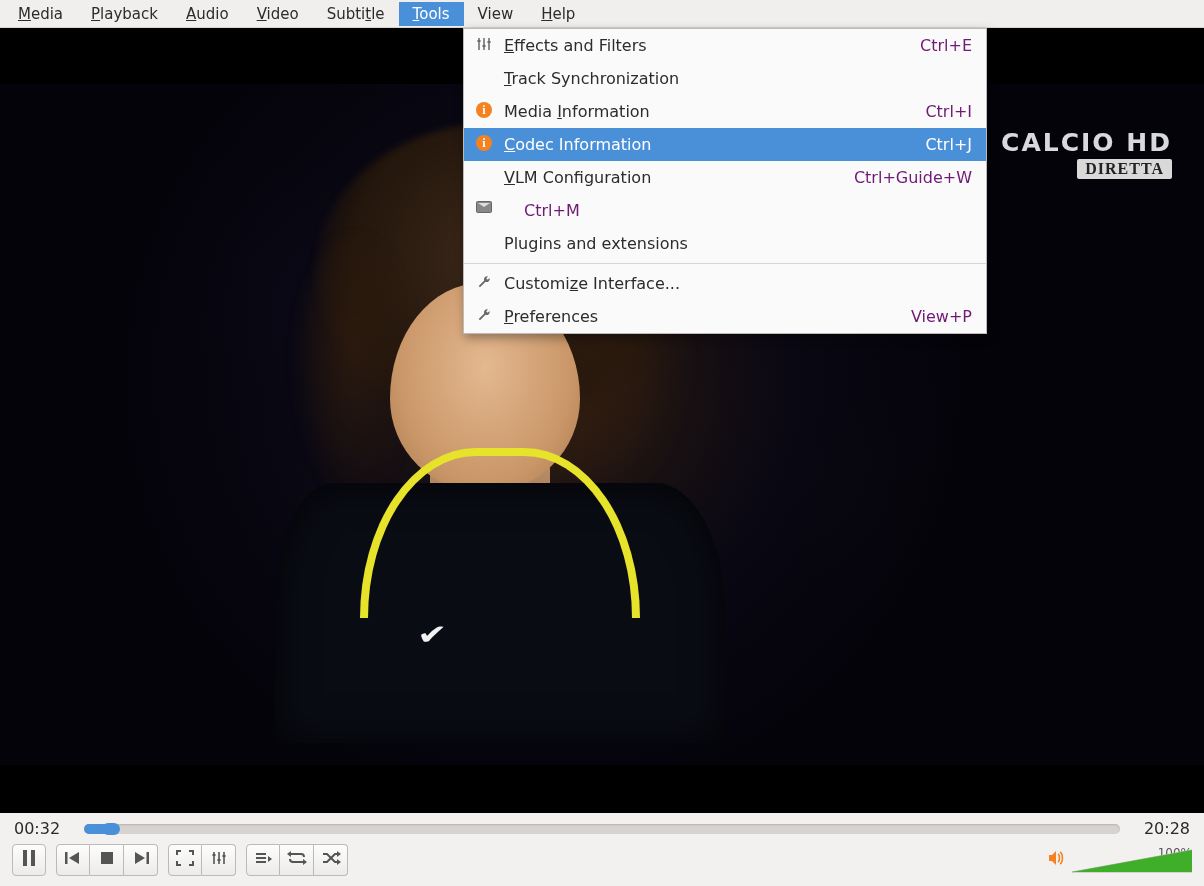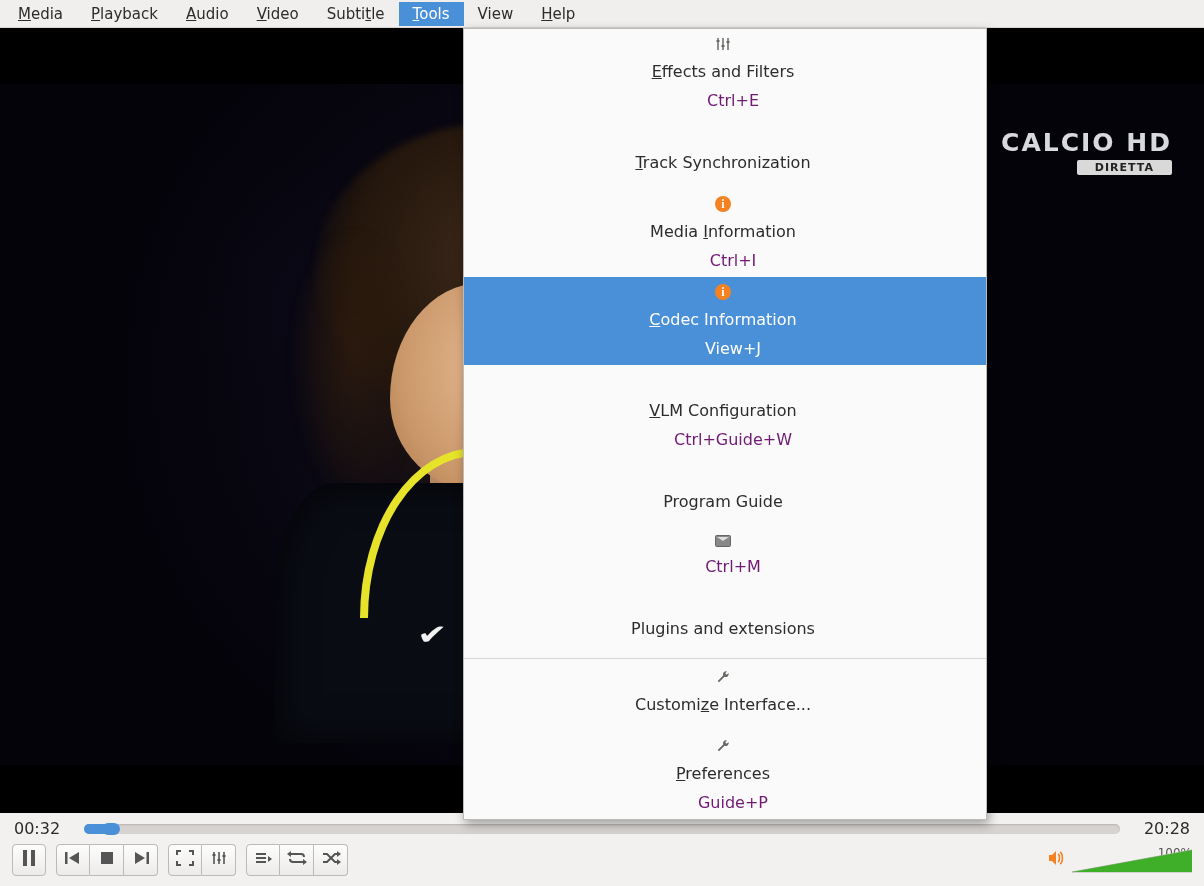--- a/index.html
+++ b/index.html
@@ -96,40 +96,39 @@
     transform:scaleX(1.3);
   }
   .letterbox-top { position:absolute; top:0; left:0; right:0; height:56px; background:#000; }
   .letterbox-bot { position:absolute; bottom:0; left:0; right:0; height:48px; background:#000; }
   .broadcast-badge {
     position:absolute; right:32px; top:100px; text-align:right; color:#e9ecef;
     font-weight:600; letter-spacing:2px;
   }
   .broadcast-badge .line1 { font-size:25px; opacity:0.92; }
   .broadcast-badge .line2 {
-    display:inline-block; margin-top:2px; font-size:11px; letter-spacing:1px;
-    background:rgba(255,255,255,0.85); color:#222; padding:1px 18px; border-radius:2px;
+    display:inline-block; margin-top:2px; font-size:16px; letter-spacing:1px;
+    background:rgba(255,255,255,0.85); color:#222; padding:1px 8px; border-radius:2px;font-family:Liberation Serif, serif;
   }
   
   .dropdown {
     position:absolute; left:463px; top:28px;
     width:524px;
     background:#fafafa;
     border:1px solid #bdbab7;
     box-shadow: 2px 4px 10px rgba(0,0,0,0.35);
     z-index:30;
     user-select:none;
   }
   .dropdown .dd-row {
-    display:flex; align-items:center;
+    display:flex; 
     padding:7px 14px 7px 10px;
     gap:10px;
     font-size:16px;
     color:#2c2c2c;
-    flex-direction:column;
   }
   .dropdown .dd-row.highlight { background:#4a90d9; color:#fff; }
   .dropdown .dd-sep { height:1px; background:#d9d6d3; margin:3px 0; }
   .dd-icon { width:20px; display:flex; justify-content:center; color:#6b6865; }
   .dd-row.highlight .dd-icon { color:#fff; }
   .dd-label { flex:1; }
   .dd-label .mn { text-decoration: underline; }
   .dd-accel { color:#701a75; padding-left:20px; }
   .dd-row.highlight .dd-accel { color:#fff; }
   
@@ -243,33 +242,28 @@
         <div class="info-ico">i</div>
       </span>
       <span class="dd-label">Media <span class="mn">I</span>nformation</span>
       <span class="dd-accel">Ctrl+I</span>
     </div>
     <div class="dd-row highlight">
       <span class="dd-icon">
         <div class="info-ico">i</div>
       </span>
       <span class="dd-label"><span class="mn">C</span>odec Information</span>
-      <span class="dd-accel">View+J</span>
+      <span class="dd-accel">Ctrl+J</span>
     </div>
     <div class="dd-row">
       <span class="dd-icon">&nbsp;</span>
       <span class="dd-label"><span class="mn">V</span>LM Configuration</span>
       <span class="dd-accel">Ctrl+Guide+W</span>
     </div>
     <div class="dd-row">
-      <span class="dd-icon">&nbsp;</span>
-      <span class="dd-label">Program Guide</span>
-      <span class="dd-accel"></span>
-    </div>
-    <div class="dd-row">
       <span class="dd-icon">
         <svg width="16" height="12" viewBox="0 0 16 12">
           <rect x="0.5" y="0.5" width="15" height="11" rx="1" fill="#888" stroke="#666"></rect>
           <polygon points="2,2 8,6 14,2" fill="#ddd"></polygon>
         </svg>
       </span>
       <span class="dd-accel">Ctrl+M</span>
     </div>
     <div class="dd-row">
       <span class="dd-icon">&nbsp;</span>
@@ -286,21 +280,21 @@
       <span class="dd-label">Customi<span class="mn">z</span>e Interface...</span>
       <span class="dd-accel"></span>
     </div>
     <div class="dd-row">
       <span class="dd-icon">
         <svg width="16" height="16" viewBox="0 0 16 16">
           <path d="M13.5 4a3 3 0 0 1-4 3.8L4 13.3 2.7 12l5.5-5.5A3 3 0 0 1 12 2.5l-1.8 1.8 1.5 1.5z" fill="currentColor"></path>
         </svg>
       </span>
       <span class="dd-label"><span class="mn">P</span>references</span>
-      <span class="dd-accel">Guide+P</span>
+      <span class="dd-accel">View+P</span>
     </div>
   </div>
 
 <div class="seek-row">
   <div class="time-lbl">00:32</div>
   <div class="seek-track">
     <div class="seek-fill" id="seek-fill" style="width: 2.6%;"></div>
     <div class="seek-knob" id="seek-knob" style="left: 2.6%;"></div>
   </div>
   <div class="time-lbl">20:28</div>

